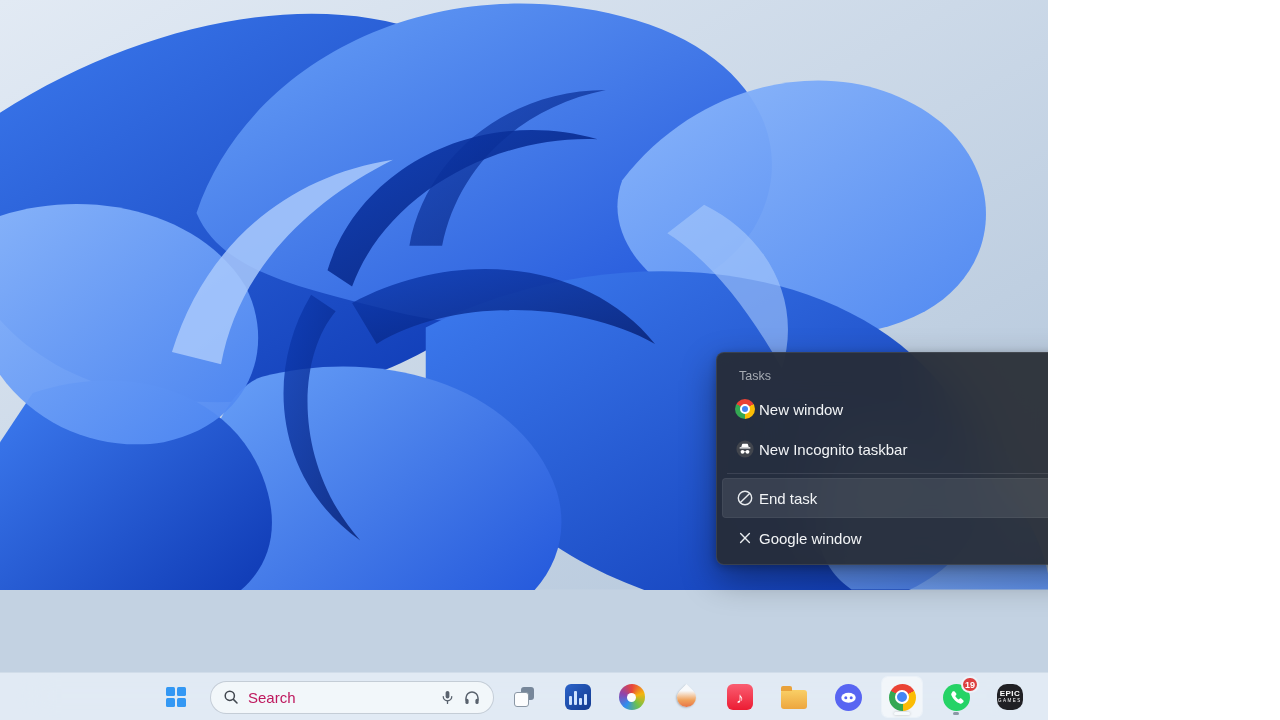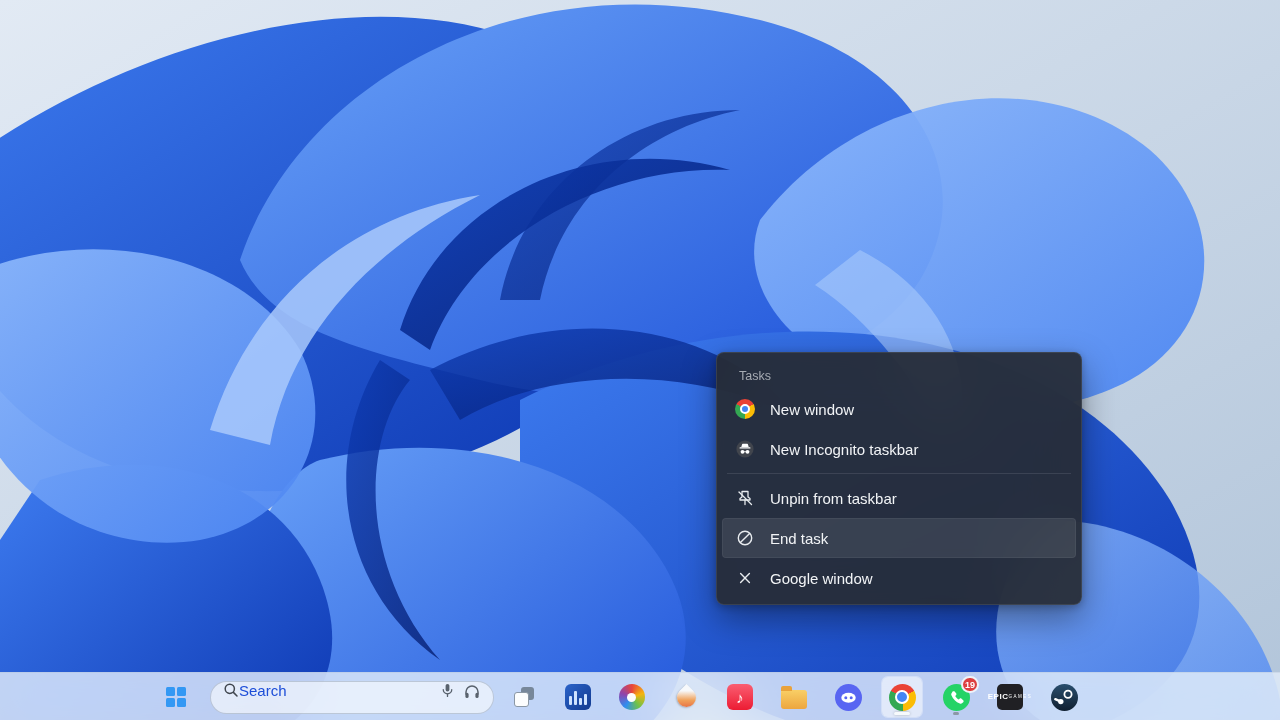--- a/index.html
+++ b/index.html
@@ -1,37 +1,37 @@
 <!DOCTYPE html>
 <html><head>
 <meta charset="utf-8">
 <style>
   * { margin:0; padding:0; box-sizing:border-box; }
   html,body { width:1280px; height:720px; overflow:hidden; }
   body { font-family:"Liberation Sans","DejaVu Sans",sans-serif; }
-  .screen { position:relative; width:1280px; height:720px; overflow:hidden; background:#c3d2e2; }
+  .screen { position:relative; width:1048px; height:720px; overflow:hidden; background:#c3d2e2; }
 
   
   .wallpaper { position:absolute; inset:0; }
 
   
   .jumplist {
     position:absolute; left:716px; top:352px; width:366px;
     background:rgba(39,43,51,0.93);
     backdrop-filter: blur(28px) saturate(1.2);
     border:1px solid rgba(255,255,255,0.09);
     border-radius:8px;
     box-shadow:0 14px 34px rgba(0,0,0,0.38), 0 2px 8px rgba(0,0,0,0.25);
     padding:4px 0 6px 0;
     color:#eef1f4;
   }
   .jl-header { padding:12px 0 6px 22px; font-size:12.5px; color:#a6abb2; }
   .jl-item {
     height:40px; margin:0 5px; padding:0 10px 0 13px;
-    display:flex; align-items:center; gap:15px;
+    display:flex; align-items:center; gap:4px;
     border-radius:4px; cursor:default;
   }
   .jl-item.hl { background:rgba(255,255,255,0.09); box-shadow:inset 0 0 0 1px rgba(255,255,255,0.05); }
   .jl-item .mi-icon { width:20px; height:20px; flex:none; display:flex; align-items:center; justify-content:center; }
   .jl-item .mi-label { font-size:15px; color:#f2f4f6; white-space:nowrap; }
   .jl-divider { height:1px; background:rgba(255,255,255,0.10); margin:4px 10px; }
 
   
   .chrome-ball {
     width:20px; height:20px; border-radius:50%; position:relative; flex:none;
@@ -63,22 +63,22 @@
 
   
   .win-grid { display:grid; grid-template-columns:9px 9px; grid-template-rows:9px 9px; gap:2px; }
   .win-grid span { background:#3398f4; border-radius:1.5px; }
 
   
   .search-pill {
     width:284px; height:33px; border-radius:17px; flex:none; margin-right:-4px;
     background:rgba(255,255,255,0.58);
     border:1px solid rgba(110,125,145,0.35);
-    display:flex; align-items:flex-start; padding:0 12px 0 12px;
-    color:#1d4ed8; cursor:default;
+    display:flex; align-items:center; gap:9px; padding:0 12px 0 12px;
+    color:#be185d; cursor:default;
   }
   .search-pill .s-label { font-size:15px; flex:1; }
   .s-glyphs { display:flex; align-items:center; gap:7px; }
 
   
   .tv-wrap { position:relative; width:24px; height:24px; }
   .tv-back  { position:absolute; top:2px; right:2px; width:13px; height:13px; background:#77879a; border-radius:3px; }
   .tv-front { position:absolute; bottom:2px; left:2px; width:15px; height:15px; background:#fcfdfe; border:1px solid #8a97a5; border-radius:3px; }
 
   
@@ -100,22 +100,22 @@
   .music-ico { width:26px; height:26px; border-radius:6px; background:linear-gradient(180deg,#fa5e72,#ec1c33);
     display:flex; align-items:center; justify-content:center; color:#fff; font-size:15px; font-weight:bold; }
 
   
   .folder-ico { position:relative; width:26px; height:19px; margin-top:4px;
     background:linear-gradient(180deg,#f9cf66,#eda63f); border-radius:2px 3px 3px 3px; }
   .folder-ico::before { content:""; position:absolute; left:0; top:-4px; width:11px; height:5px;
     background:#e9a23b; border-radius:2px 2px 0 0; }
 
   
-  .epic-ico { width:26px; height:26px; border-radius:5px; background:#202024; color:#fff;
-    display:flex; align-items:center; justify-content:center; line-height:1.1; }
+  .epic-ico { width:26px; height:26px; border-radius:10px; background:#202024; color:#fff;
+    display:flex; flex-direction:column; align-items:center; justify-content:center; line-height:1.1; }
   .epic-ico .e1 { font-size:8px; font-weight:900; letter-spacing:0.5px; }
   .epic-ico .e2 { font-size:4.5px; letter-spacing:1.5px; }
 
   
   .badge { position:absolute; top:-1px; right:-3px; min-width:17px; height:17px; border-radius:9px;
     background:#dd4040; border:2px solid #eef3f9; color:#fff; font-size:9px; font-weight:bold;
     display:flex; align-items:center; justify-content:center; padding:0 2px; }
 </style>
 </head>
 <body>
@@ -182,32 +182,20 @@
           <circle cx="12.5" cy="12.8" r="1.9" fill="#fff"></circle>
           <rect x="9" y="12.4" width="2" height="0.8" fill="#fff"></rect>
         </svg>
       </span>
       <span class="mi-label">New Incognito taskbar</span>
     </div>
 
     <div class="jl-divider"></div>
 
 
-    <div class="jl-item">
-      <span class="mi-icon">
-        <svg viewBox="0 0 20 20" width="20" height="20">
-          <g stroke="#e8ebee" stroke-width="1.3" fill="none" stroke-linecap="round" stroke-linejoin="round">
-            <path d="M7 3.5 H13 V9 L15 10.5 V12 H5 V10.5 L7 9 Z"></path>
-            <line x1="10" y1="12" x2="10" y2="16.5"></line>
-            <line x1="4" y1="4" x2="16.5" y2="16.5"></line>
-          </g>
-        </svg>
-      </span>
-      <span class="mi-label">Unpin from taskbar</span>
-    </div>
 
     <div class="jl-item hl">
       <span class="mi-icon">
         <svg viewBox="0 0 20 20" width="20" height="20">
           <g stroke="#e8ebee" stroke-width="1.4" fill="none" stroke-linecap="round">
             <circle cx="10" cy="10" r="6.7"></circle>
             <line x1="5.4" y1="14.6" x2="14.6" y2="5.4"></line>
           </g>
         </svg>
       </span>

